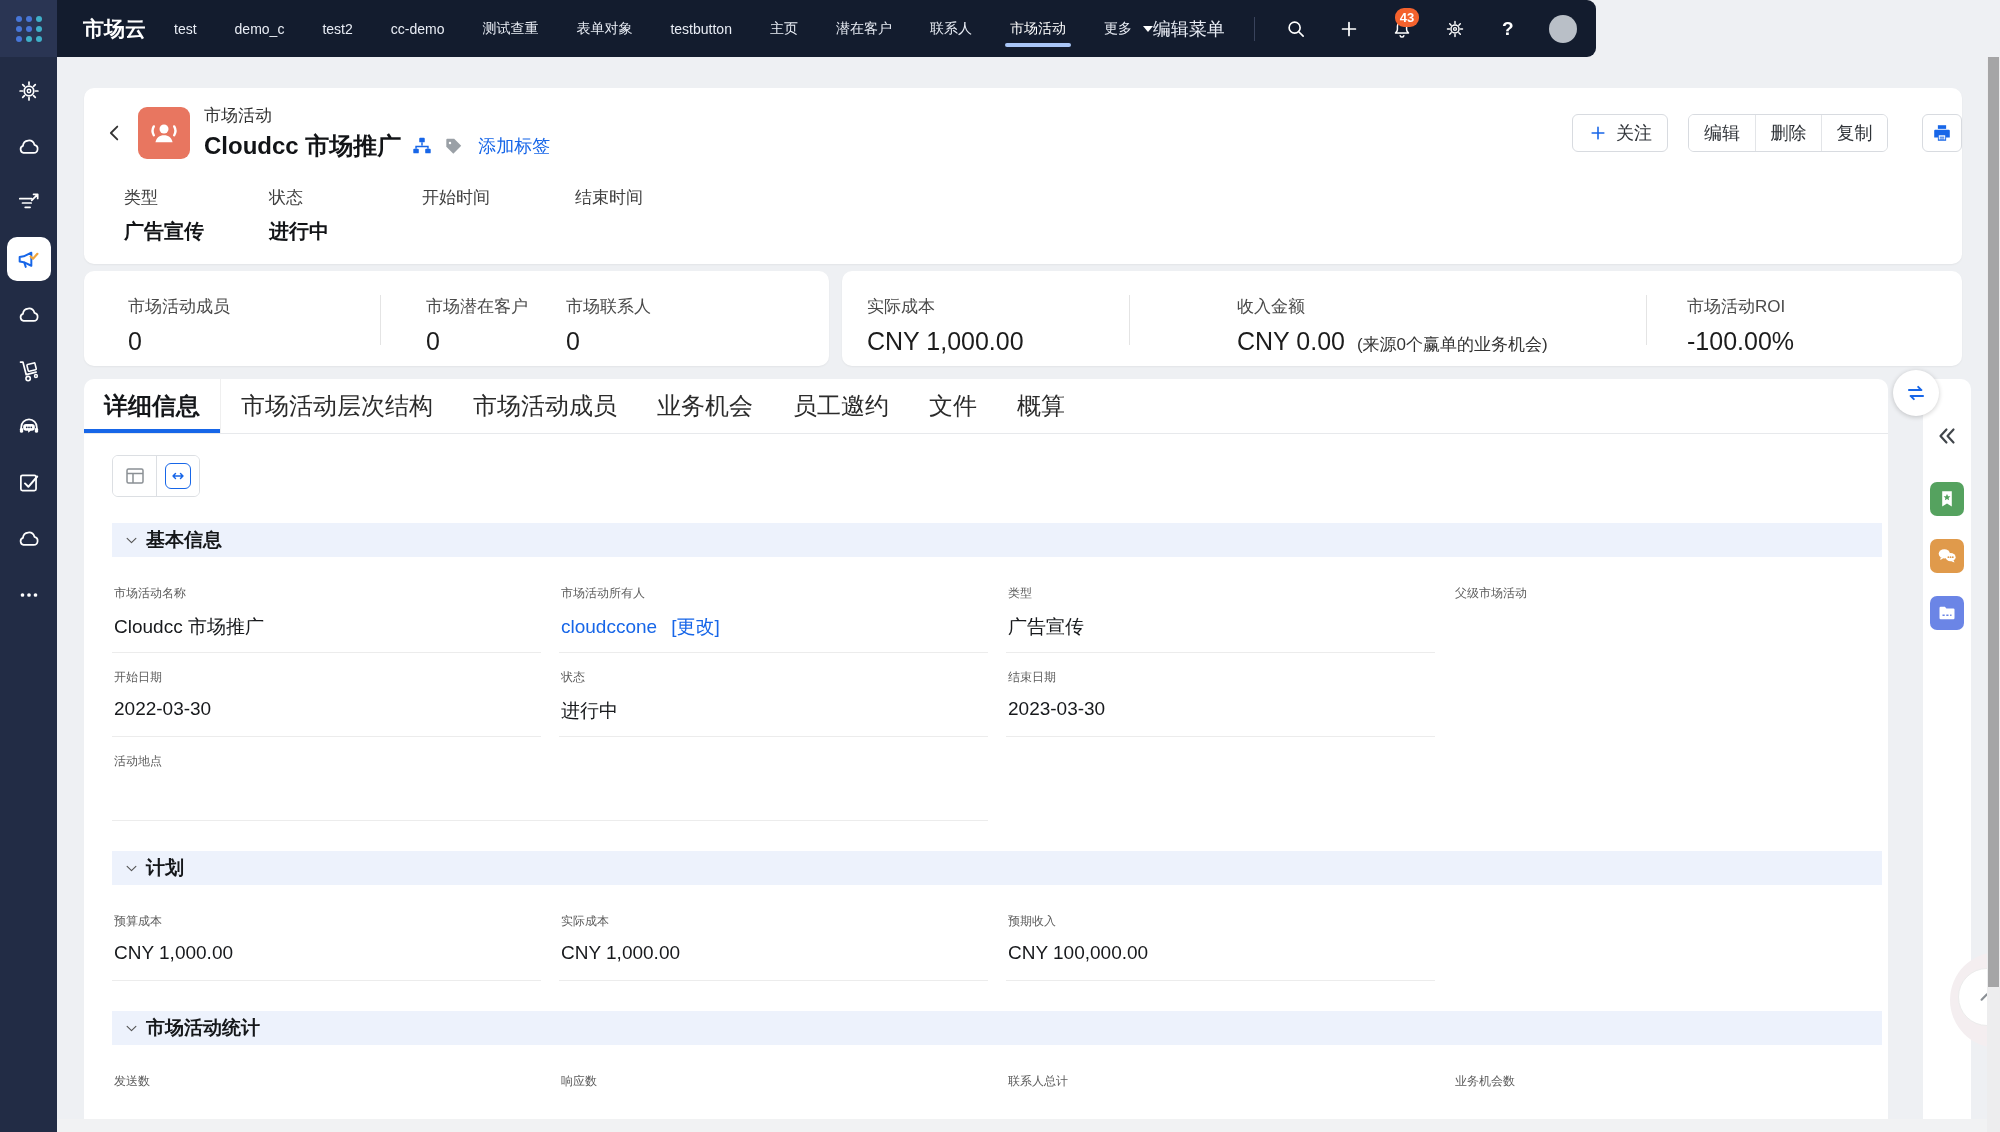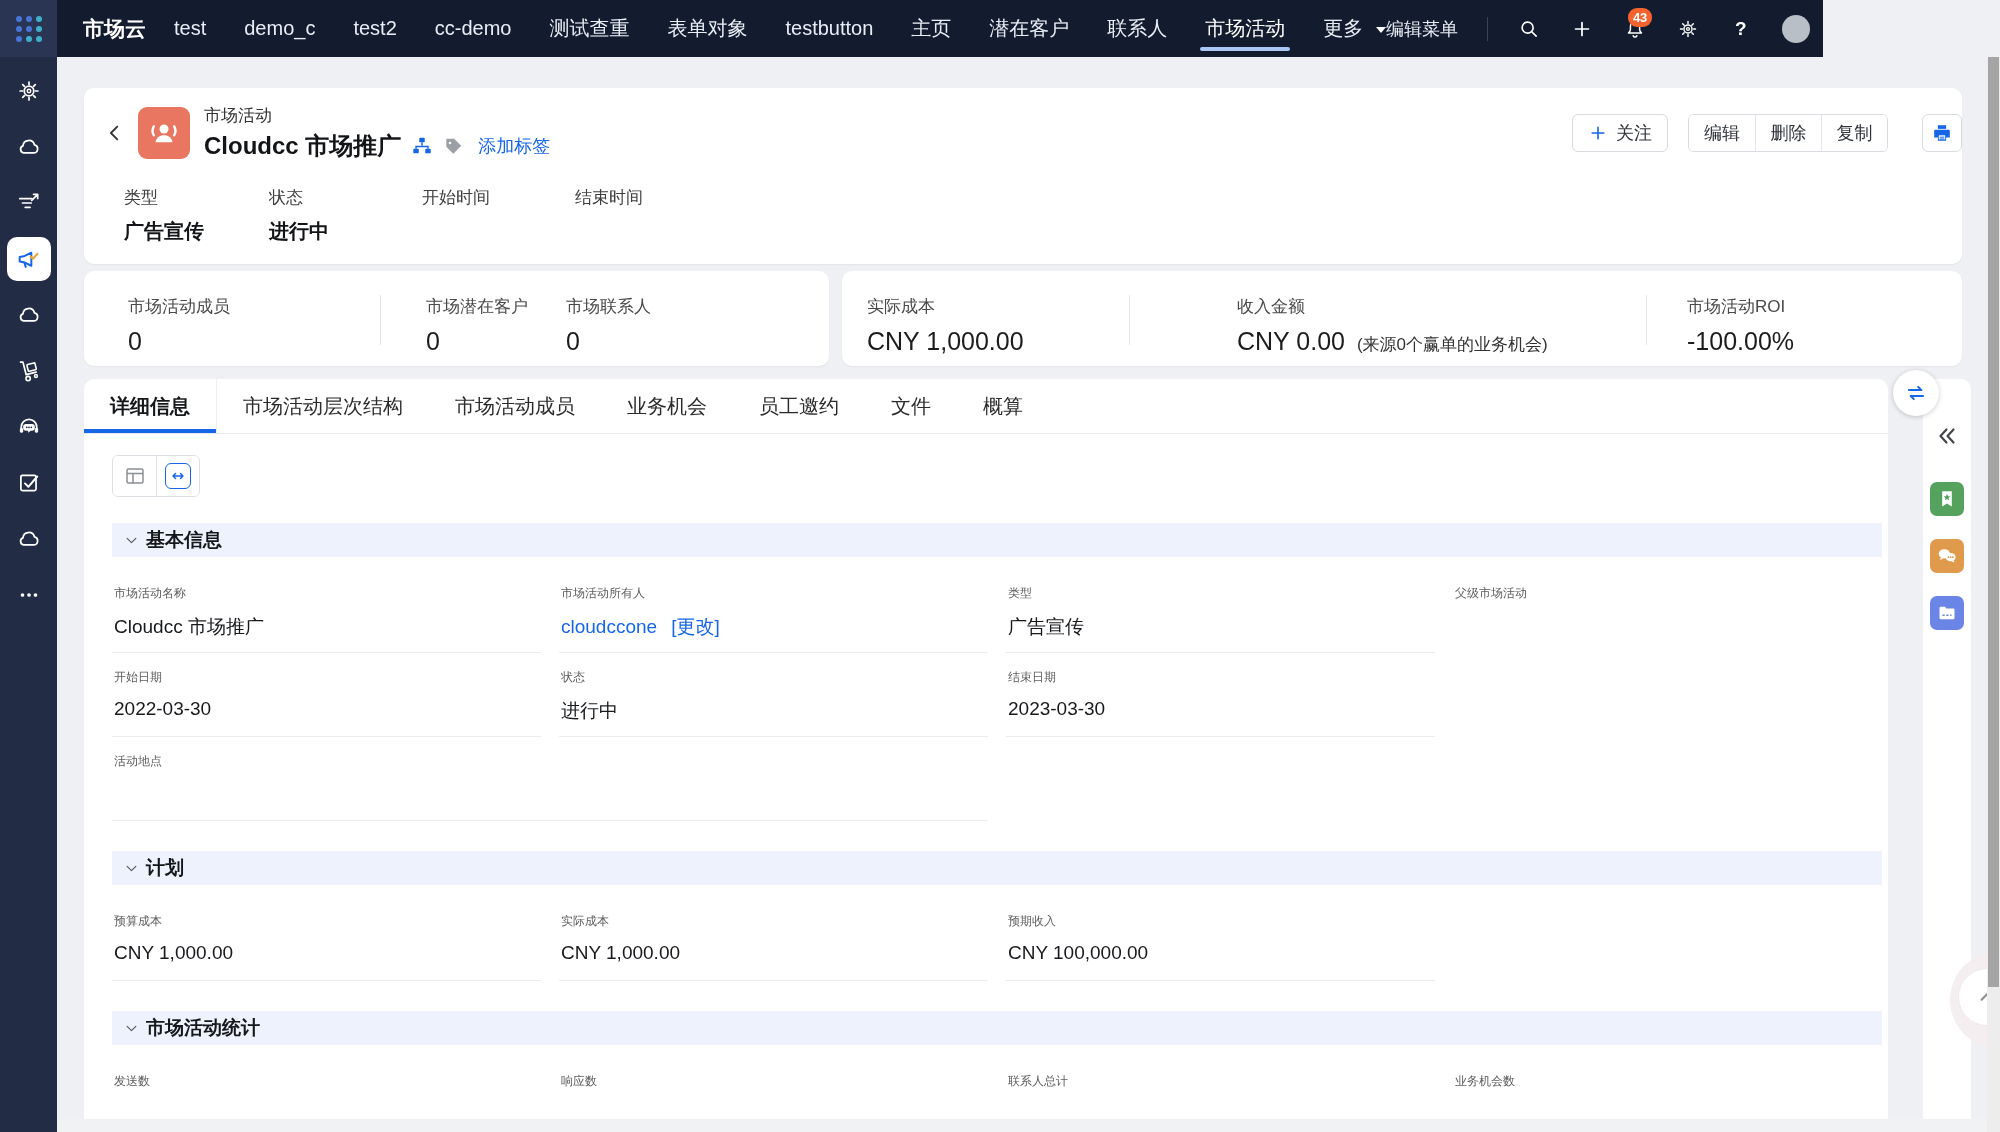--- a/index.html
+++ b/index.html
@@ -1,28 +1,28 @@
 <!DOCTYPE html>
 <html style="--c-accent: #1766e8; --c-topbar: #131c2e; --c-sidebar: #222c45; --c-waffle_tile: #2a3553; --c-badge: #f4622d; --c-record_icon: #e87660; --c-nav_active_underline: #a9c6f7; --c-section_header_bg: #edf2fc; --c-tile_green: #55a25f; --c-tile_orange: #e09a4b; --c-tile_blue: #6b85e6;"><head>
 <meta charset="utf-8">
 <style>
   * { margin:0; padding:0; box-sizing:border-box; }
   html,body { width:2000px; height:1132px; overflow:hidden;
     font-family:"Liberation Sans","DejaVu Sans",sans-serif; background:#eef0f3; position:relative; }
 
   
-  .topbar { position:absolute; top:0; left:0; width:1823px; height:57px;
-    background:var(--c-topbar,#131c2e); display:flex; align-items:center; color:#fff; z-index:30; }
+  .topbar { position:absolute; top:0; left:0; width:1596px; height:57px;
+    background:var(--c-topbar,#131c2e); display:flex; align-items:center; color:#fff; z-index:30;border-radius:9px; }
   .waffle { width:57px; height:57px; background:var(--c-waffle_tile,#2a3553);
     display:grid; place-items:center; cursor:pointer; flex:none; }
   .waffle-grid { display:grid; grid-template-columns:repeat(3,6px); gap:4px; }
   .dot { width:6px; height:6px; border-radius:50%; background:#4776d8; }
   .dot.t { background:#3fb0c9; }
   .brand { font-size:21px; font-weight:bold; margin:0 28px 0 26px; white-space:nowrap; }
-  .nav-items { display:flex; align-items:center; gap:38px; font-size:20px; white-space:nowrap; }
+  .nav-items { display:flex; align-items:center; gap:38px; font-size:14px; white-space:nowrap; }
   .nav-item { position:relative; color:#e9edf5; cursor:pointer; padding:16px 0; }
   .nav-item.active { color:#fff; }
   .nav-underline { position:absolute; left:-5px; right:-5px; bottom:7px; height:4px;
     border-radius:2px; background:var(--c-nav_active_underline,#a9c6f7); }
   .caret-down { display:inline-block; margin-left:7px; border-left:5px solid transparent;
     border-right:5px solid transparent; border-top:6px solid #fff; vertical-align:middle; }
   .topbar-right { margin-left:auto; display:flex; align-items:center; gap:29px; padding-right:36px; }
   .edit-menu { font-size:18px; color:#e9edf5; cursor:pointer; white-space:nowrap; }
   .v-div { width:1px; height:24px; background:#39435c; }
   .icon-btn { width:24px; height:24px; position:relative; display:grid; place-items:center; cursor:pointer; }
@@ -73,21 +73,21 @@
   .stat { display:flex; flex-direction:column; }
   .stat-label { font-size:17px; color:#4a4a4a; }
   .stat-value { font-size:25px; color:#1c1c1c; margin-top:9px; }
   .stat-note { font-size:17px; color:#333; margin-left:12px; }
   .stat-div { width:1px; height:50px; background:#e4e4e4; align-self:flex-start; }
 
   
   .detail-card { position:absolute; left:27px; top:322px; width:1804px; bottom:0;
     background:#fff; border-radius:10px 10px 0 0; overflow:hidden; }
   .tabbar { height:55px; border-bottom:1px solid #e7e9ec; display:flex; align-items:stretch; }
-  .tab { padding:0 26px; display:flex; align-items:center; font-size:20px; color:#2b2b2b;
+  .tab { padding:0 20px; display:flex; align-items:center; font-size:24px; color:#2b2b2b;
     cursor:pointer; position:relative; white-space:nowrap; }
   .tab.active { font-weight:bold; color:#15171a; border-right:1px solid #efefef; }
   .tab.active::after { content:""; position:absolute; left:0; right:0; bottom:0; height:4px;
     background:var(--c-accent,#1766e8); }
   .toolbar { margin:21px 0 26px 28px; }
   .seg { display:inline-flex; border:1px solid #dcdfe3; border-radius:6px; overflow:hidden; }
   .seg-btn { width:43px; height:40px; display:grid; place-items:center; background:#fff; cursor:pointer; }
   .seg-btn + .seg-btn { border-left:1px solid #dcdfe3; }
   .mini-sq { width:26px; height:26px; border:1.5px solid var(--c-accent,#1766e8); border-radius:6px;
     display:grid; place-items:center; }

